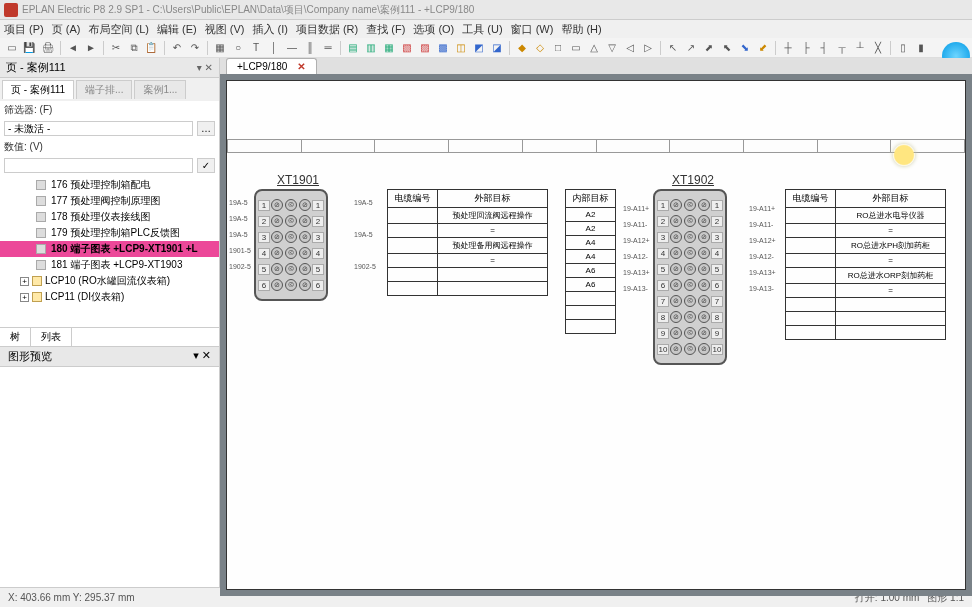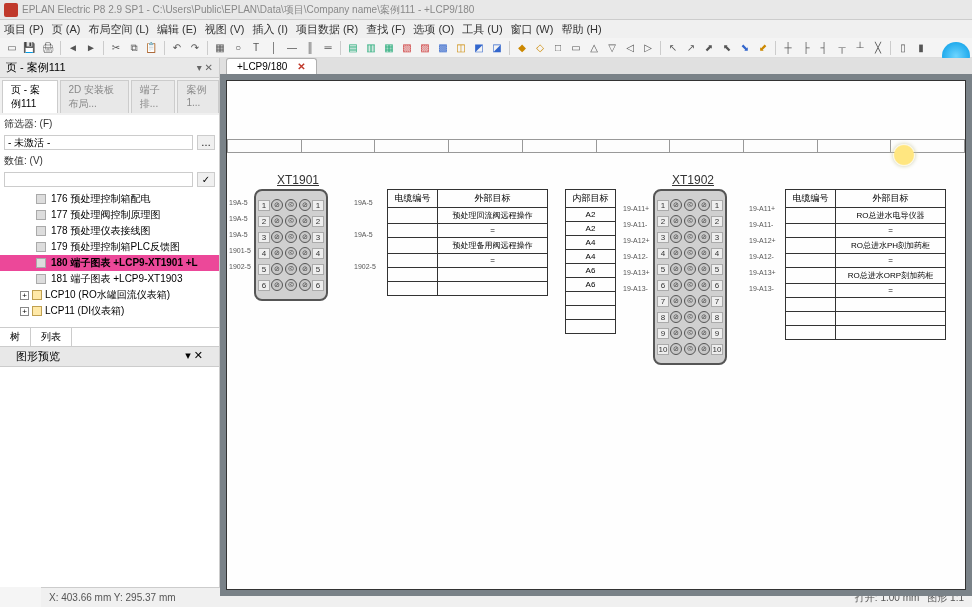--- a/index.html
+++ b/index.html
@@ -29,21 +29,21 @@
 .lp-combo button { width: 18px; font-size: 10px; border: 1px solid #ccc; background: #f0f0f0; }
 .lp-tree { flex: 1; overflow: auto; padding: 2px 0; font-size: 10px; }
 .tree-item { padding: 1px 4px 1px 36px; white-space: nowrap; display: flex; align-items: center; gap: 5px; cursor: default; }
 .tree-item.sel { background: #ec4899; font-weight: bold; }
 .tree-item .ticon { width: 10px; height: 10px; background: #ddd; border: 1px solid #aaa; flex-shrink: 0; }
 .tree-folder { padding: 1px 4px 1px 20px; display: flex; align-items: center; gap: 3px; }
 .tree-folder .exp { width: 9px; height: 9px; border: 1px solid #888; font-size: 8px; line-height: 7px; text-align: center; background: #fff; }
 .tree-folder .ficon { width: 10px; height: 10px; background: #ffe9a8; border: 1px solid #c0a050; }
 .lp-bottomtabs { display: flex; border-top: 1px solid #ccc; font-size: 10px; }
 .lp-bottomtabs div { padding: 2px 10px; border-right: 1px solid #ccc; }
-.lp-preview-hdr { background: #e8e8e8; padding: 2px 16px; font-size: 11px; display: flex; justify-content: space-between; border-top: 1px solid #ccc; border-bottom: 1px solid #ccc;}
+.lp-preview-hdr { background: #e8e8e8; padding: 2px 8px; font-size: 11px; display: flex; justify-content: space-between; border-top: 1px solid #ccc; border-bottom: 1px solid #ccc;}
 .lp-preview { height: 220px; background: #fff; }
 
 .mainarea { flex: 1; display: flex; flex-direction: column; background: #888; position: relative; }
 .main-tabs { height: 20px; background: #e0e0e0; display: flex; align-items: flex-end; padding-left: 6px; }
 .main-tab { background: #fff; border: 1px solid #b0b0b0; border-bottom: none; padding: 2px 10px; font-size: 10px; display: flex; align-items: center; gap: 10px; border-top-left-radius: 3px; border-top-right-radius: 3px; }
 .main-tab .x { color: #c0392b; font-weight: bold; font-size: 10px; }
 
 .drawing-wrap { flex: 1; background: #7a8288; padding: 6px; position: relative; }
 .paper { background: #fefefe; width: 100%; height: 510px; position: relative; border: 1px solid #333; }
 .ruler-top { position: absolute; left: 0; right: 0; top: 58px; height: 14px; display: flex; }
@@ -57,21 +57,21 @@
 .conn-body { background: #d0d0d0; border: 2px solid #555; border-radius: 8px; padding: 6px 2px; }
 .conn-row { display: flex; align-items: center; height: 16px; }
 .conn-num { width: 12px; font-size: 8px; text-align: center; color: #333; background:#eee; border:1px solid #aaa;}
 .conn-pin { width: 12px; height: 12px; border: 1px solid #555; border-radius: 50%; margin: 0 1px; background: #c8c8c8; display: flex; align-items: center; justify-content: center; font-size: 7px; color: #444; }
 .wire-label { position: absolute; font-size: 7px; color: #555; background: #fefefe; padding: 0 2px; }
 
 .info-table { position: absolute; border-collapse: collapse; font-size: 8px; }
 .info-table th { border: 1px solid #333; padding: 2px 4px; background: #fefefe; font-weight: normal; font-size: 9px; }
 .info-table td { border: 1px solid #333; padding: 2px 4px; text-align: center; height: 14px; min-width: 50px; }
 
-.statusbar { height: 20px; background: #f0f0f0; border-top: 1px solid #ccc; display: flex; align-items: center; justify-content: space-between; padding: 0 8px; font-size: 10px; color: #555; margin-left: 41px; }
+.statusbar { height: 20px; background: #f0f0f0; border-top: 1px solid #ccc; display: flex; align-items: center; justify-content: space-between; padding: 0 8px; font-size: 10px; color: #555; }
 .statusbar .right { display: flex; gap: 8px; }
 
 .blue-circle { position: absolute; right: 2px; top: 42px; width: 28px; height: 28px; border-radius: 50%; background: radial-gradient(circle, #6dd5ff, #0099e5); }
 </style>
 </head>
 <body>
 
 <div class="titlebar">
   <div class="appicon"></div>
   <span>EPLAN Electric P8 2.9 SP1 - C:\Users\Public\EPLAN\Data\项目\Company name\案例111 - +LCP9/180</span>
@@ -155,21 +155,20 @@
 
 <div class="content">
 
   <div class="leftpanel">
     <div class="lp-header">
       <span>页 - 案例111</span>
       <span class="close">▾ ✕</span>
     </div>
     <div class="lp-subheader">
       <div class="lp-tab">页 - 案例111</div>
-      <div class="lp-tab inactive">2D 安装板布局...</div>
       <div class="lp-tab inactive">端子排...</div>
       <div class="lp-tab inactive">案例1...</div>
     </div>
     <div class="lp-label">筛选器: (F)</div>
     <div class="lp-combo">
       <input value="- 未激活 -" style="">
       <button>…</button>
     </div>
     <div class="lp-label">数值: (V)</div>
     <div class="lp-combo">

